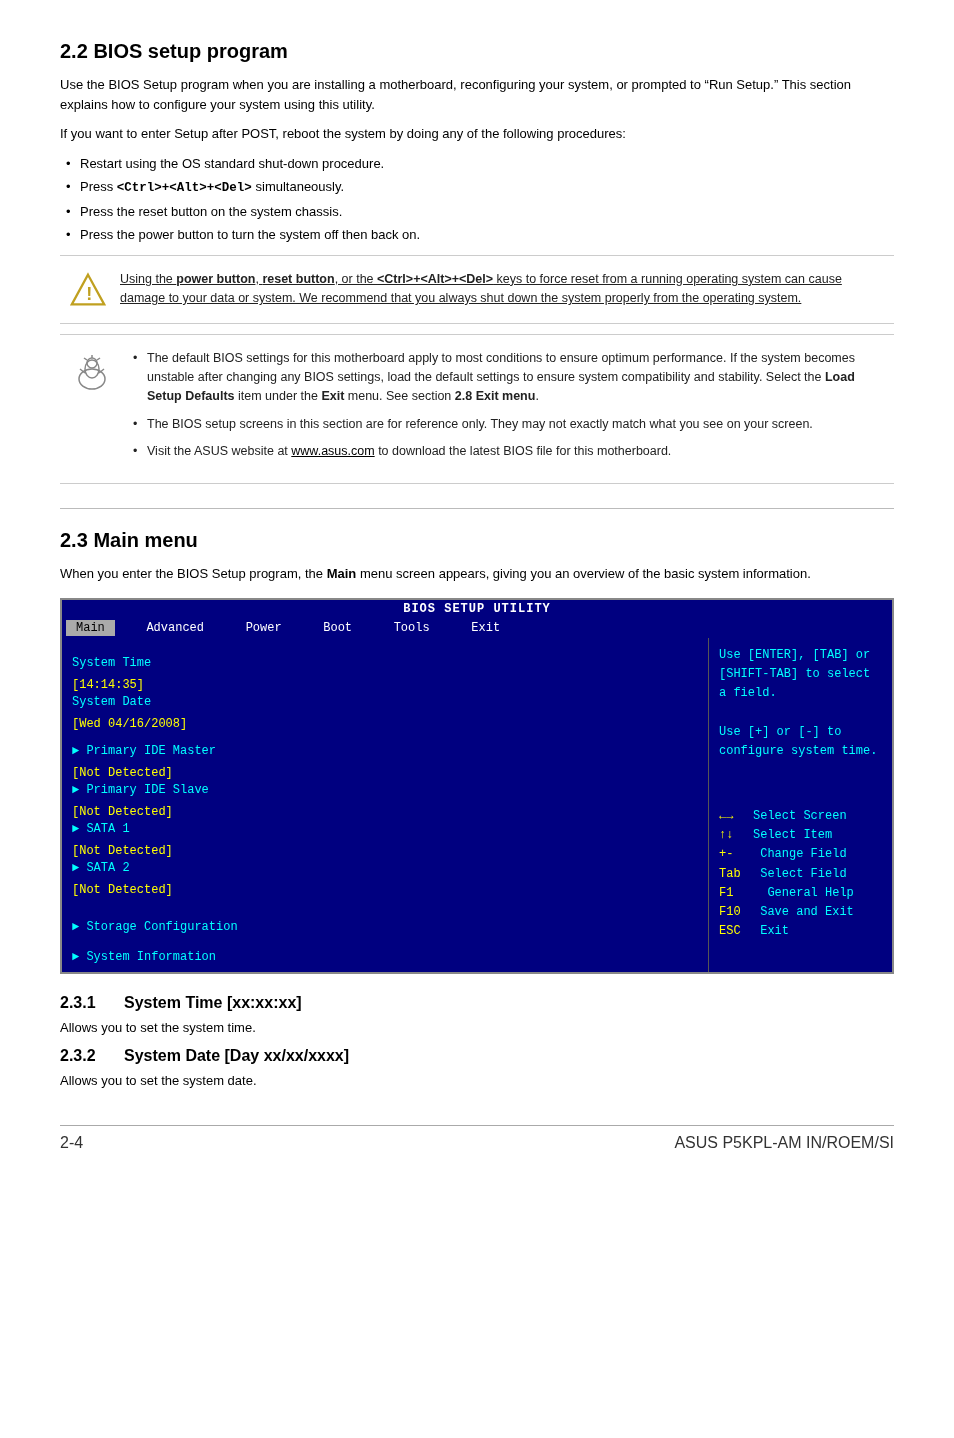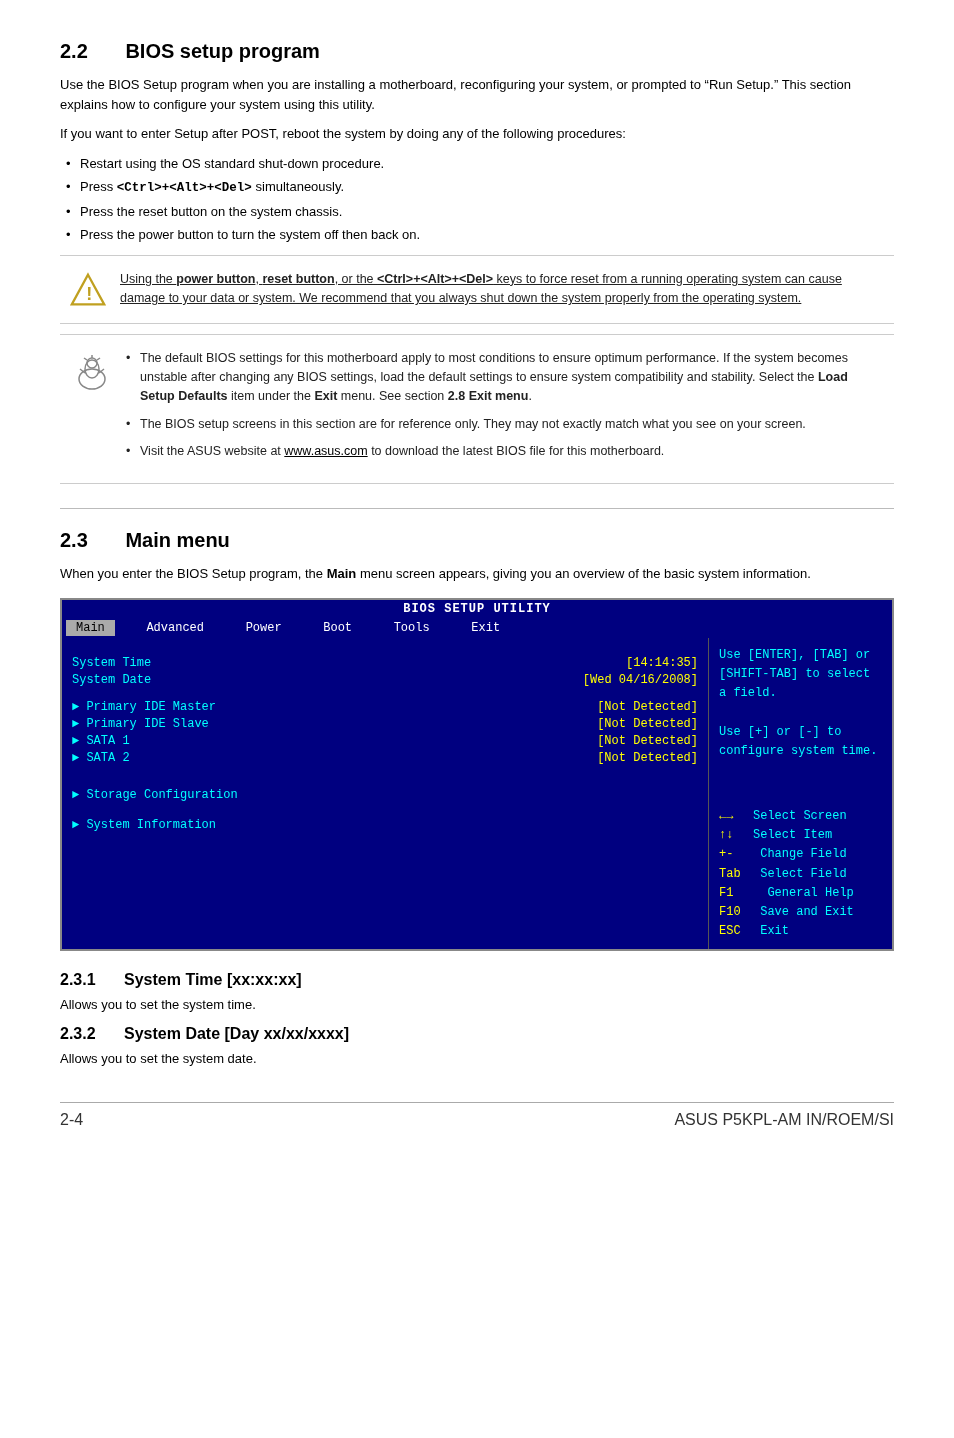--- a/index.html
+++ b/index.html
@@ -12,21 +12,20 @@
       min-height: 1438px;
       padding: 40px 60px 40px 60px;
     }
 
     h2 {
       font-size: 20px;
       font-weight: bold;
       margin-bottom: 12px;
     }
     h2 .section-num {
-      margin-right: 32px;
     }
     h3 {
       font-size: 16px;
       font-weight: bold;
       margin-bottom: 6px;
     }
     h3 .section-num {
       margin-right: 24px;
     }
 
@@ -80,21 +79,21 @@
       text-decoration: underline;
     }
 
     .note-box {
       border-top: 1px solid #ccc;
       border-bottom: 1px solid #ccc;
       display: flex;
       align-items: flex-start;
       padding: 14px 10px;
       margin-bottom: 18px;
-      gap: 14px;
+      gap: 21px;
     }
     .note-box .icon {
       flex-shrink: 0;
       width: 40px;
       margin-top: 2px;
     }
     .note-box .content {
       font-size: 12.5px;
       line-height: 1.55;
       color: #222;
@@ -176,20 +175,21 @@
       color: #0ff;
       font-family: 'Courier New', Courier, monospace;
       font-size: 12px;
       border-left: 1px solid #555;
     }
     .bios-row {
       display: flex;
       justify-content: space-between;
       margin-bottom: 3px;
       gap: 8px;
+      flex-direction: column;
     }
     .bios-label {
       color: #0ff;
     }
     .bios-value {
       color: #ff0;
     }
     .bios-section-gap {
       height: 10px;
     }

